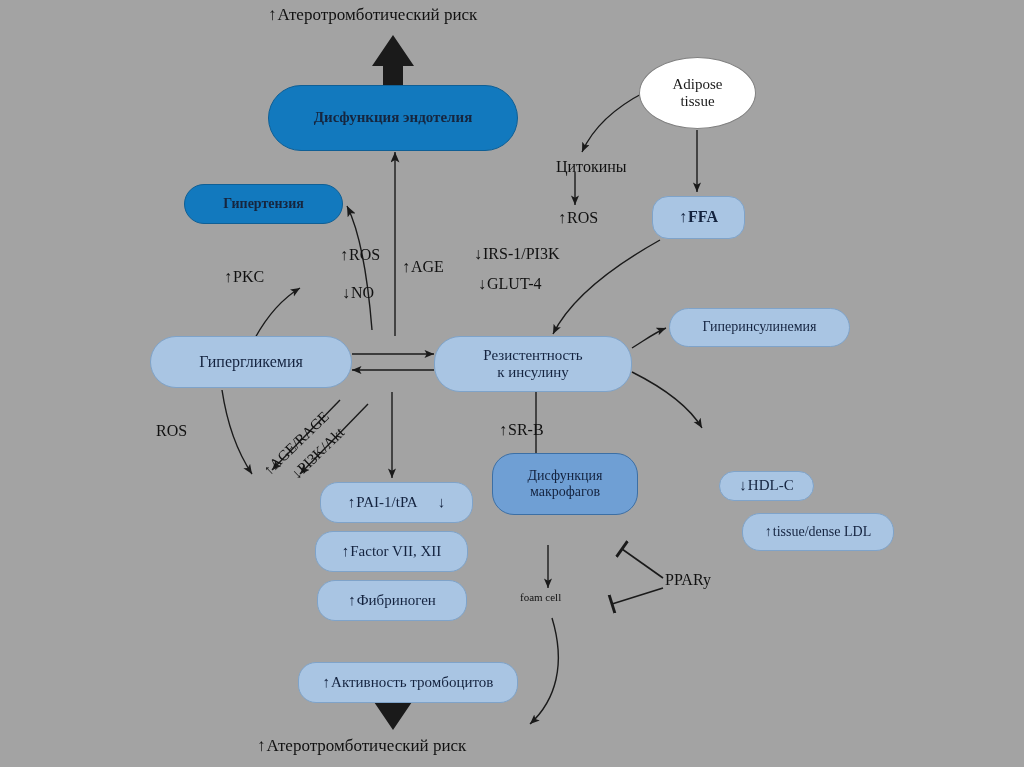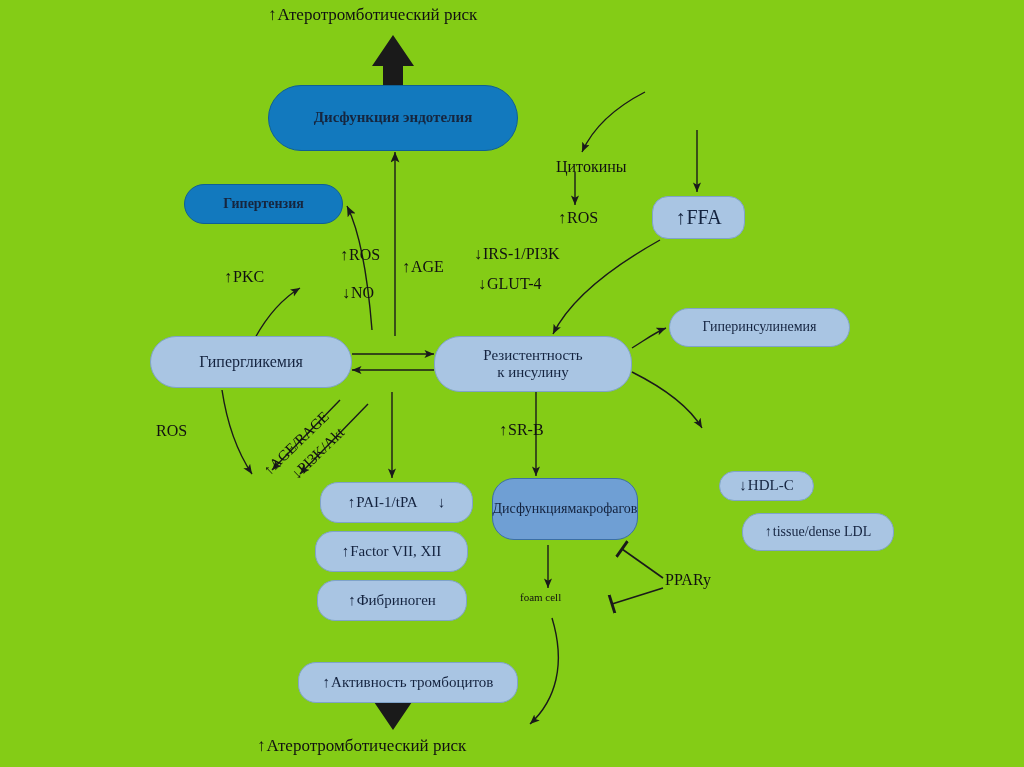--- a/index.html
+++ b/index.html
@@ -7,21 +7,21 @@
     padding: 0;
     background: #ffffff;
   }
   body {
     font-family: "Liberation Serif", "DejaVu Serif", serif;
   }
   #canvas {
     position: relative;
     width: 1024px;
     height: 767px;
-    background: #84cc16;
+    background: #a3a3a3;
     overflow: hidden;
   }
   .node {
     position: absolute;
     box-sizing: border-box;
     display: flex;
     align-items: center;
     justify-content: center;
     text-align: center;
     line-height: 1.15;
@@ -154,41 +154,45 @@
   </div>
 
   <div class="node vivid" style="left:268px; top:85px; width:250px; height:66px; font-size:15px;">
     <span>Дисфункция эндотелия</span>
   </div>
 
   <div class="node vivid" style="left:184px; top:184px; width:159px; height:40px; font-size:14px; border-radius:22px;">
     <span>Гипертензия</span>
   </div>
 
-
-  <div class="node light" style="left:652px; top:196px; width:93px; height:43px; font-size:20px; border-radius:16px;">
+  <div class="node ellipse" style="left:639px; top:57px; width:117px; height:72px; font-size:15px; flex-direction:column;">
+    <span>Adipose</span>
+    <span>tissue</span>
+  </div>
+
+  <div class="node light" style="left:652px; top:196px; width:93px; height:43px; font-size:16px; border-radius:16px;font-weight:bold;">
     <span class="up"></span>
       <span>FFA</span>
   </div>
 
   <div class="node light" style="left:150px; top:336px; width:202px; height:52px; font-size:16px; border-radius:26px;">
     <span>Гипергликемия</span>
   </div>
 
   <div class="node light" style="left:669px; top:308px; width:181px; height:39px; font-size:14px; border-radius:20px;">
     <span>Гиперинсулинемия</span>
   </div>
 
   <div class="node light" style="left:434px; top:336px; width:198px; height:56px; font-size:15px; border-radius:26px; flex-direction:column;">
     <span>Резистентность</span>
     <span>к инсулину</span>
   </div>
 
 
-  <div class="node mid" style="left:492px; top:478px; width:146px; height:62px; font-size:14px; border-radius:22px; flex-direction:row;">
+  <div class="node mid" style="left:492px; top:453px; width:146px; height:62px; font-size:14px; border-radius:22px; flex-direction:column;">
     <span>Дисфункция</span>
     <span>макрофагов</span>
   </div>
 
   <div class="node light" style="left:320px; top:482px; width:153px; height:41px; font-size:15px; border-radius:18px;">
     <span class="up"></span>
       <span>PAI-1/tPA</span>
     <span style="margin-left:20px; font-weight:bold;">↓</span>
   </div>
 

